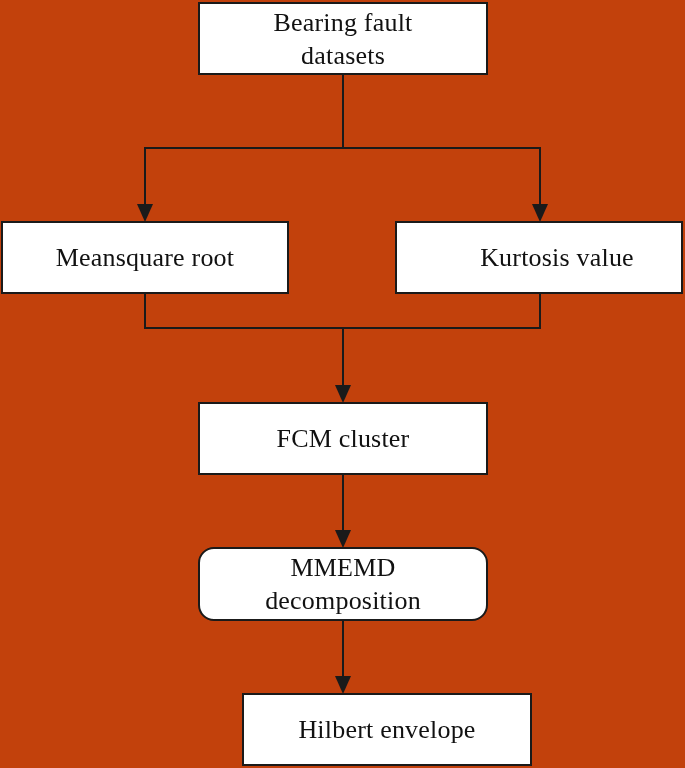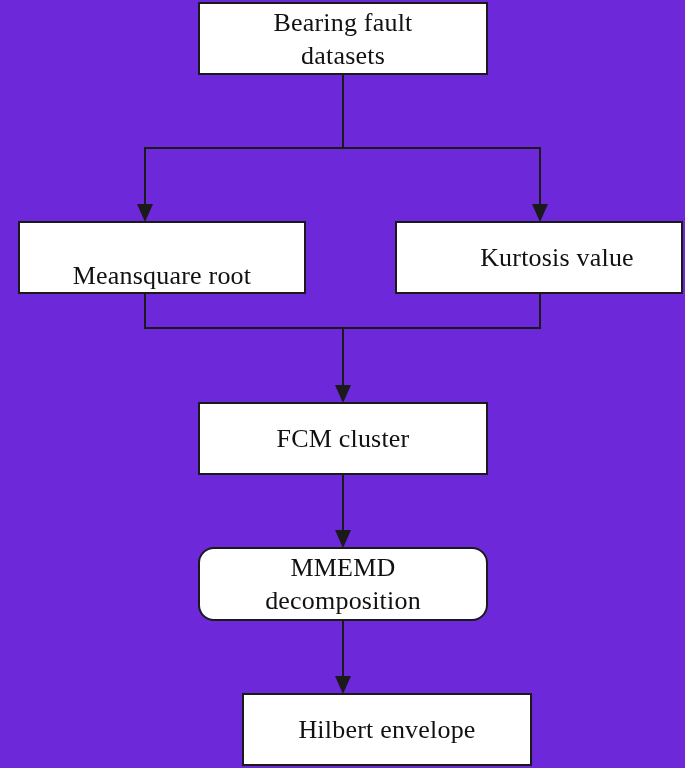--- a/index.html
+++ b/index.html
@@ -4,21 +4,21 @@
 <style>
   html, body {
     margin: 0;
     padding: 0;
     background: #ffffff;
   }
   .canvas {
     position: relative;
     width: 685px;
     height: 768px;
-    background: #6d28d9;
+    background: #c2410c;
     font-family: "Liberation Serif", "DejaVu Serif", serif;
     overflow: hidden;
   }
   .connector-layer {
     position: absolute;
     left: 0;
     top: 0;
     width: 685px;
     height: 768px;
     pointer-events: none;
@@ -36,21 +36,21 @@
   .node-label {
     display: block;
     white-space: pre-line;
     font-size: 26px;
     line-height: 33px;
     color: #111111;
     letter-spacing: 0.2px;
   }
   
   .node-bearing   { left: 198px; top: 2px;   width: 290px; height: 73px; }
-  .node-mean      { left: 18px;   top: 221px; width: 288px; height: 73px; align-items: flex-end; }
+  .node-mean      { left: 1px;   top: 221px; width: 288px; height: 73px; }
   .node-kurtosis  { left: 395px; top: 221px; width: 288px; height: 73px; padding-left: 36px; }
   .node-fcm       { left: 198px; top: 402px; width: 290px; height: 73px; }
   .node-mmemd     { left: 198px; top: 547px; width: 290px; height: 74px; border-radius: 16px; }
   .node-hilbert   { left: 198px; top: 693px; width: 290px; height: 73px; margin-left: 44px; }
 </style>
 </head>
 <body>
 
 <div class="canvas">
 

